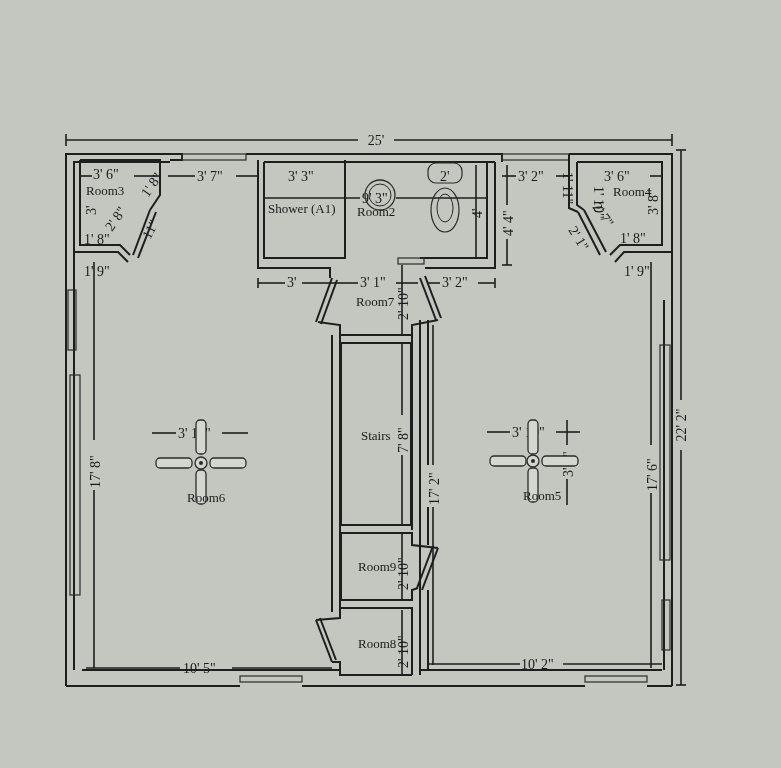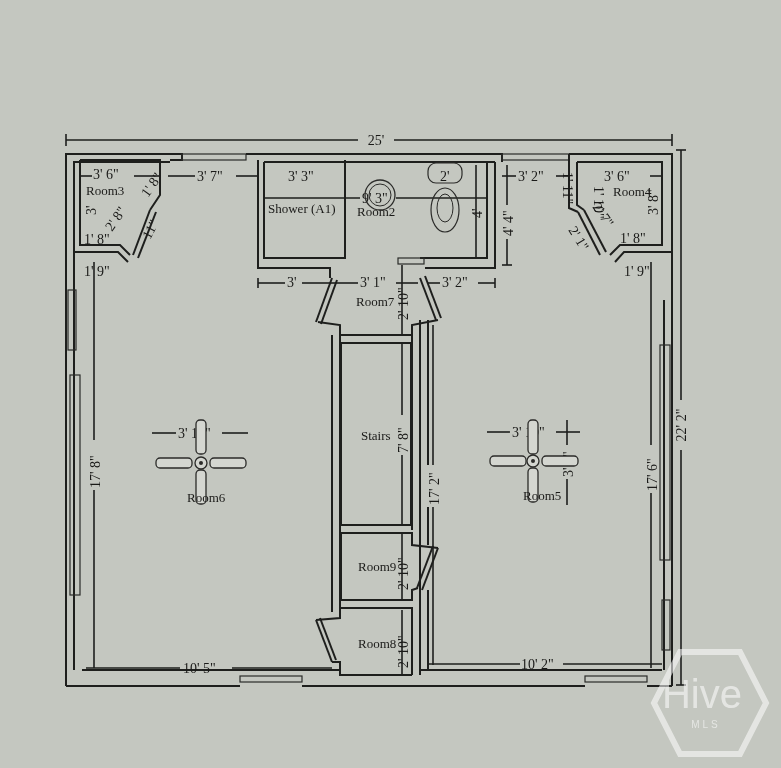--- a/index.html
+++ b/index.html
@@ -250,20 +250,13 @@
       <rect class="fan" x="528" y="468" width="10" height="34" rx="4"></rect>
       <rect class="fan" x="490" y="456" width="36" height="10" rx="4"></rect>
       <rect class="fan" x="542" y="456" width="36" height="10" rx="4"></rect>
       <circle class="fan" cx="533" cy="461" r="6"></circle>
       <circle cx="533" cy="461" r="2" fill="#2b2b29"></circle>
     </g>
     <text class="lbl" x="523" y="500">Room5</text>
   </g>
 </svg>
 
-  <div id="watermark">
-    <svg width="130" height="110" viewBox="0 0 130 110">
-      <polygon points="40,4 100,4 126,55 100,106 40,106 14,55" fill="none" stroke="#ffffff" stroke-width="6"></polygon>
-      <text x="62" y="60" text-anchor="middle" font-family="Liberation Sans, sans-serif" font-size="40" fill="#ffffff">Hive</text>
-      <text x="66" y="80" text-anchor="middle" font-family="Liberation Sans, sans-serif" font-size="10" fill="#ffffff" letter-spacing="3">MLS</text>
-    </svg>
-  </div>
 </div>
 
 </body></html>

